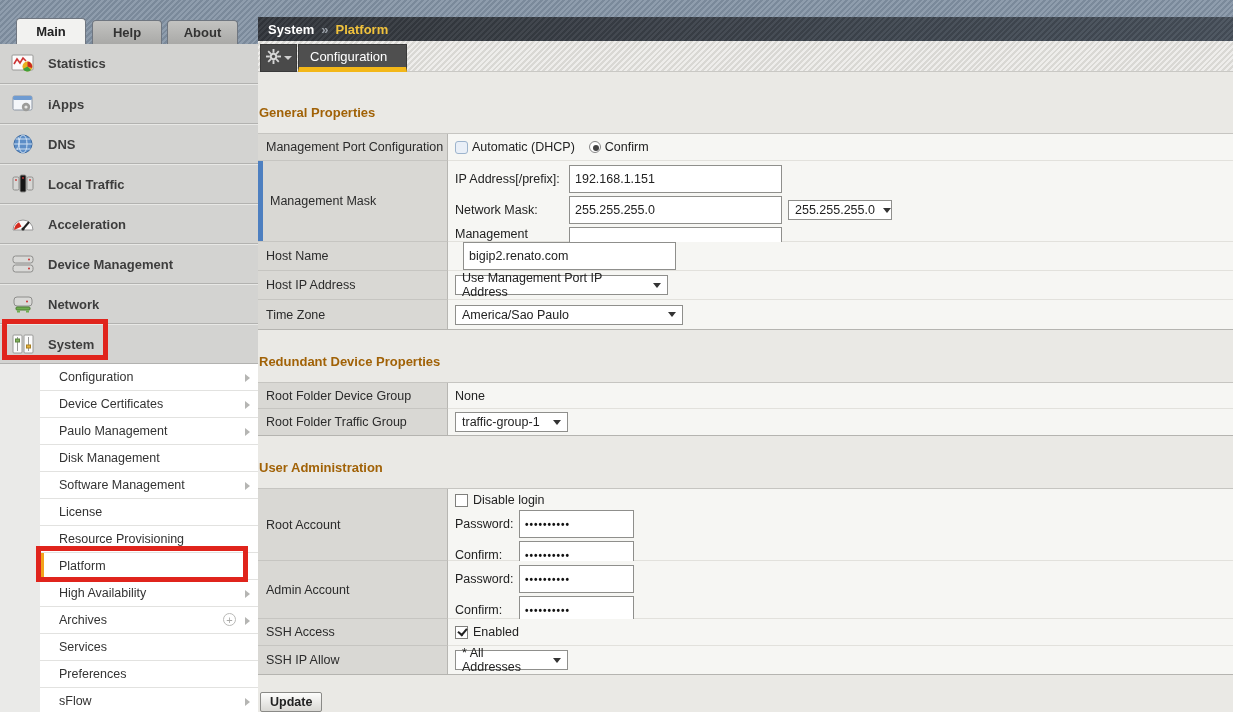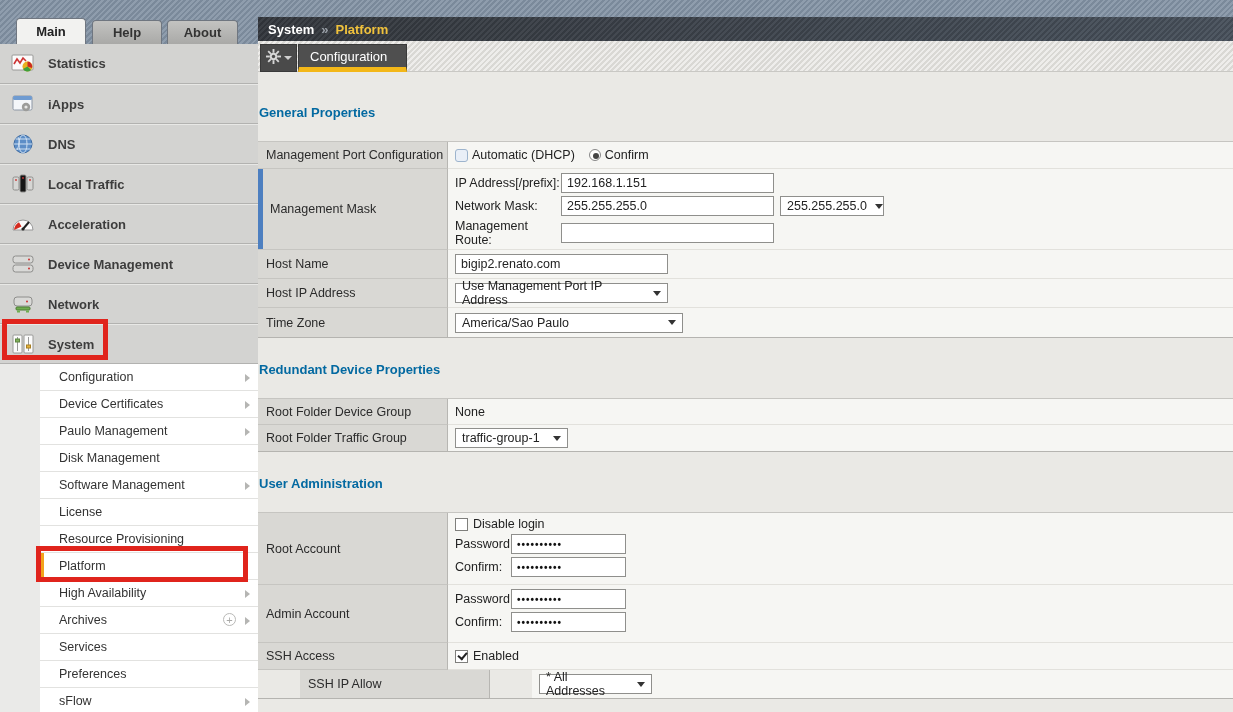--- a/index.html
+++ b/index.html
@@ -65,43 +65,43 @@
     border-bottom:1px solid #c9c8c4; }
   .gear-btn { position:absolute; left:2px; top:3px; width:37px; height:28px; background:#4a4a4a;
     border:1px solid #3a3a3a; display:flex; align-items:center; justify-content:center; gap:3px; cursor:pointer; }
   .gear-caret { width:0; height:0; border-top:4px solid #cfcfcf; border-left:4px solid transparent; border-right:4px solid transparent; }
   .cfg-tab { position:absolute; left:40px; top:3px; width:109px; height:28px; background:#4f4f4f;
     border:1px solid #3a3a3a; border-bottom:5px solid #f3b718; color:#fff; font-size:13px;
     display:flex; align-items:center; padding-left:11px; cursor:pointer; }
 
   
   .content { position:absolute; left:258px; top:72px; width:975px; height:640px; background:#eae9e5; }
-  .sec-title { font-size:13px; font-weight:bold; color:#0369a1; padding:0 0 21px 1px; }
+  .sec-title { font-size:13px; font-weight:bold; color:#a16207; padding:0 0 13px 1px; }
   .t1 { margin-top:33px; }
   .t2 { margin-top:24px; }
   .t3 { margin-top:24px; }
 
   .ftable { width:975px; border-top:1px solid #c6c5c1; border-bottom:1px solid #b5b4b0; }
   .frow { display:flex; }
   .lbl { width:190px; background:#d9d8d4; border-right:1px solid #b7b6b2; border-bottom:1px solid #c6c5c1;
     font-size:12.5px; color:#2b2b2b; display:flex; align-items:center; padding-left:8px; position:relative; }
   .val { flex:1; background:#f6f6f3; border-bottom:1px solid #e2e1dc; display:flex; align-items:center; padding-left:7px; }
   .frow:last-child .lbl, .frow:last-child .val { border-bottom:none; }
   .blue-accent { position:absolute; left:0; top:0; width:5px; height:100%; background:#4d7fc0; }
 
-  .h27 { height:27px; } .h29 { height:29px; } .h26 { height:26px; } .h28 { height:28px;margin-left:42px; }
+  .h27 { height:27px; } .h29 { height:29px; } .h26 { height:26px; } .h28 { height:28px; }
 
   .val-stack { flex-direction:column; align-items:flex-start; justify-content:flex-start; padding:4px 0 4px 7px; gap:3px; }
   .inline-field { display:flex; align-items:center; }
   .if-label { font-size:12.5px; color:#222; }
   .if-label.w { width:106px; }
   .if-label.pw { width:56px; }
 
-  input.txt { height:20px; border:1px solid #8f8f8c; background:#fff; font-family:"Liberation Sans",sans-serif;
-    font-size:12.5px; color:#222; padding:0 5px; }
+  input.txt { height:28px; border:1px solid #8f8f8c; background:#fff; font-family:"Liberation Sans",sans-serif;
+    font-size:12.5px; color:#222; padding:0 5px;margin-left:8px; }
   input.txt.w213 { width:213px; }
   input.txt.pwd { width:115px; font-size:10px; font-weight:bold; letter-spacing:1px; color:#111; }
 
   .select { height:20px; border:1px solid #8f8f8c; background:#fff; display:inline-flex; align-items:center;
     justify-content:space-between; padding:0 6px; font-size:12.5px; color:#222; cursor:pointer; }
   .sel-caret { width:0; height:0; border-top:5px solid #333; border-left:4px solid transparent; border-right:4px solid transparent; margin-left:8px; }
   .w104 { width:104px; } .w213s { width:213px; } .w228 { width:228px; } .w113 { width:113px; }
 
   .radio { width:12px; height:12px; border-radius:50%; border:1px solid #888; background:#fff;
     display:inline-block; position:relative; margin-right:4px; vertical-align:-2px; cursor:pointer; }

